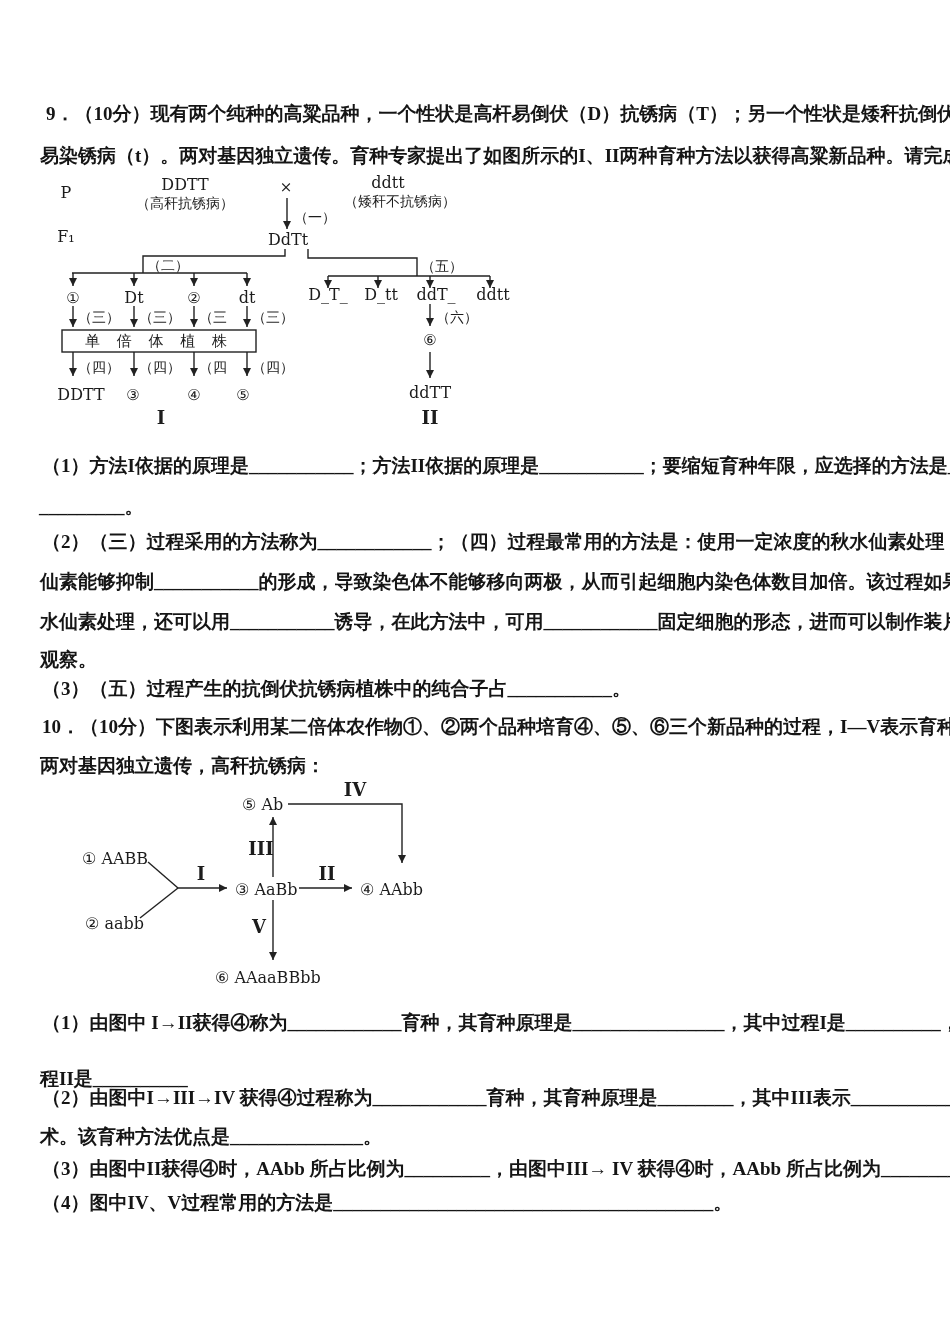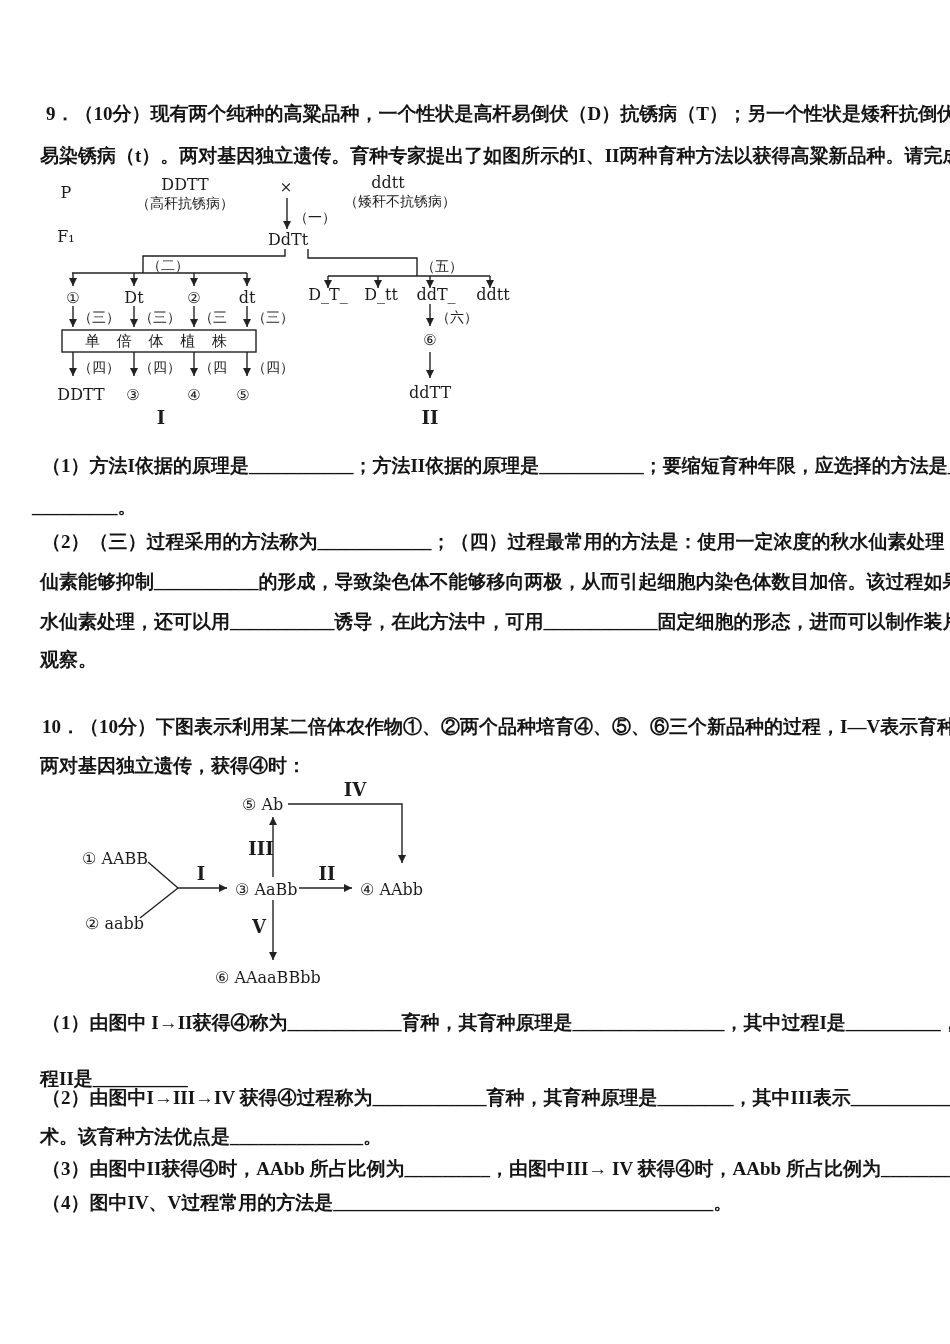--- a/index.html
+++ b/index.html
@@ -98,28 +98,29 @@
 
     <line class="dln" x1="390" y1="132" x2="390" y2="154" marker-end="url(#ah1)"></line>
     <text class="g14" x="396" y="150" text-anchor="start">（六）</text>
     <text class="g15" x="390" y="173" text-anchor="middle">⑥</text>
     <line class="dln" x1="390" y1="180" x2="390" y2="206" marker-end="url(#ah1)"></line>
     <text class="g16" x="390" y="226" text-anchor="middle">ddTT</text>
     <text class="g18b" x="390" y="252" text-anchor="middle">II</text>
   </svg>
 
   <div class="tline" style="left:42px;top:453px;">（1）方法I依据的原理是___________；方法II依据的原理是___________；要缩短育种年限，应选择的方法是_____</div>
-  <div class="tline" style="left:32px;top:494px;">_________。</div>
+  <div class="tline" style="left:39px;top:494px;">_________。</div>
   <div class="tline" style="left:42px;top:529px;">（2）（三）过程采用的方法称为____________；（四）过程最常用的方法是：使用一定浓度的秋水仙素处理，秋水</div>
   <div class="tline" style="left:40px;top:569px;">仙素能够抑制___________的形成，导致染色体不能够移向两极，从而引起细胞内染色体数目加倍。该过程如果不用秋</div>
   <div class="tline" style="left:40px;top:609px;">水仙素处理，还可以用___________诱导，在此方法中，可用____________固定细胞的形态，进而可以制作装片进行</div>
   <div class="tline" style="left:40px;top:647px;">观察。</div>
+  <div class="tline" style="left:42px;top:676px;">（3）（五）过程产生的抗倒伏抗锈病植株中的纯合子占___________。</div>
 
   <div class="tline" style="left:42px;top:714px;">10．（10分）下图表示利用某二倍体农作物①、②两个品种培育④、⑤、⑥三个新品种的过程，I—V表示育种过程，</div>
-  <div class="tline" style="left:40px;top:753px;">两对基因独立遗传，获得④时：</div>
+  <div class="tline" style="left:40px;top:753px;">两对基因独立遗传，高秆抗锈病：</div>
 
   <svg class="diag" style="left:75px;top:778px;" width="360" height="215" viewBox="0 0 360 215">
     <defs>
       <marker id="ah2" markerWidth="7" markerHeight="7" refX="6" refY="3" orient="auto">
         <path d="M0,0 L6,3 L0,6 Z" fill="#222"></path>
       </marker>
     </defs>
 
     <text class="g16" x="167" y="32" text-anchor="start">⑤ Ab</text>
     <text class="g18b" x="280" y="18" text-anchor="middle">IV</text>

